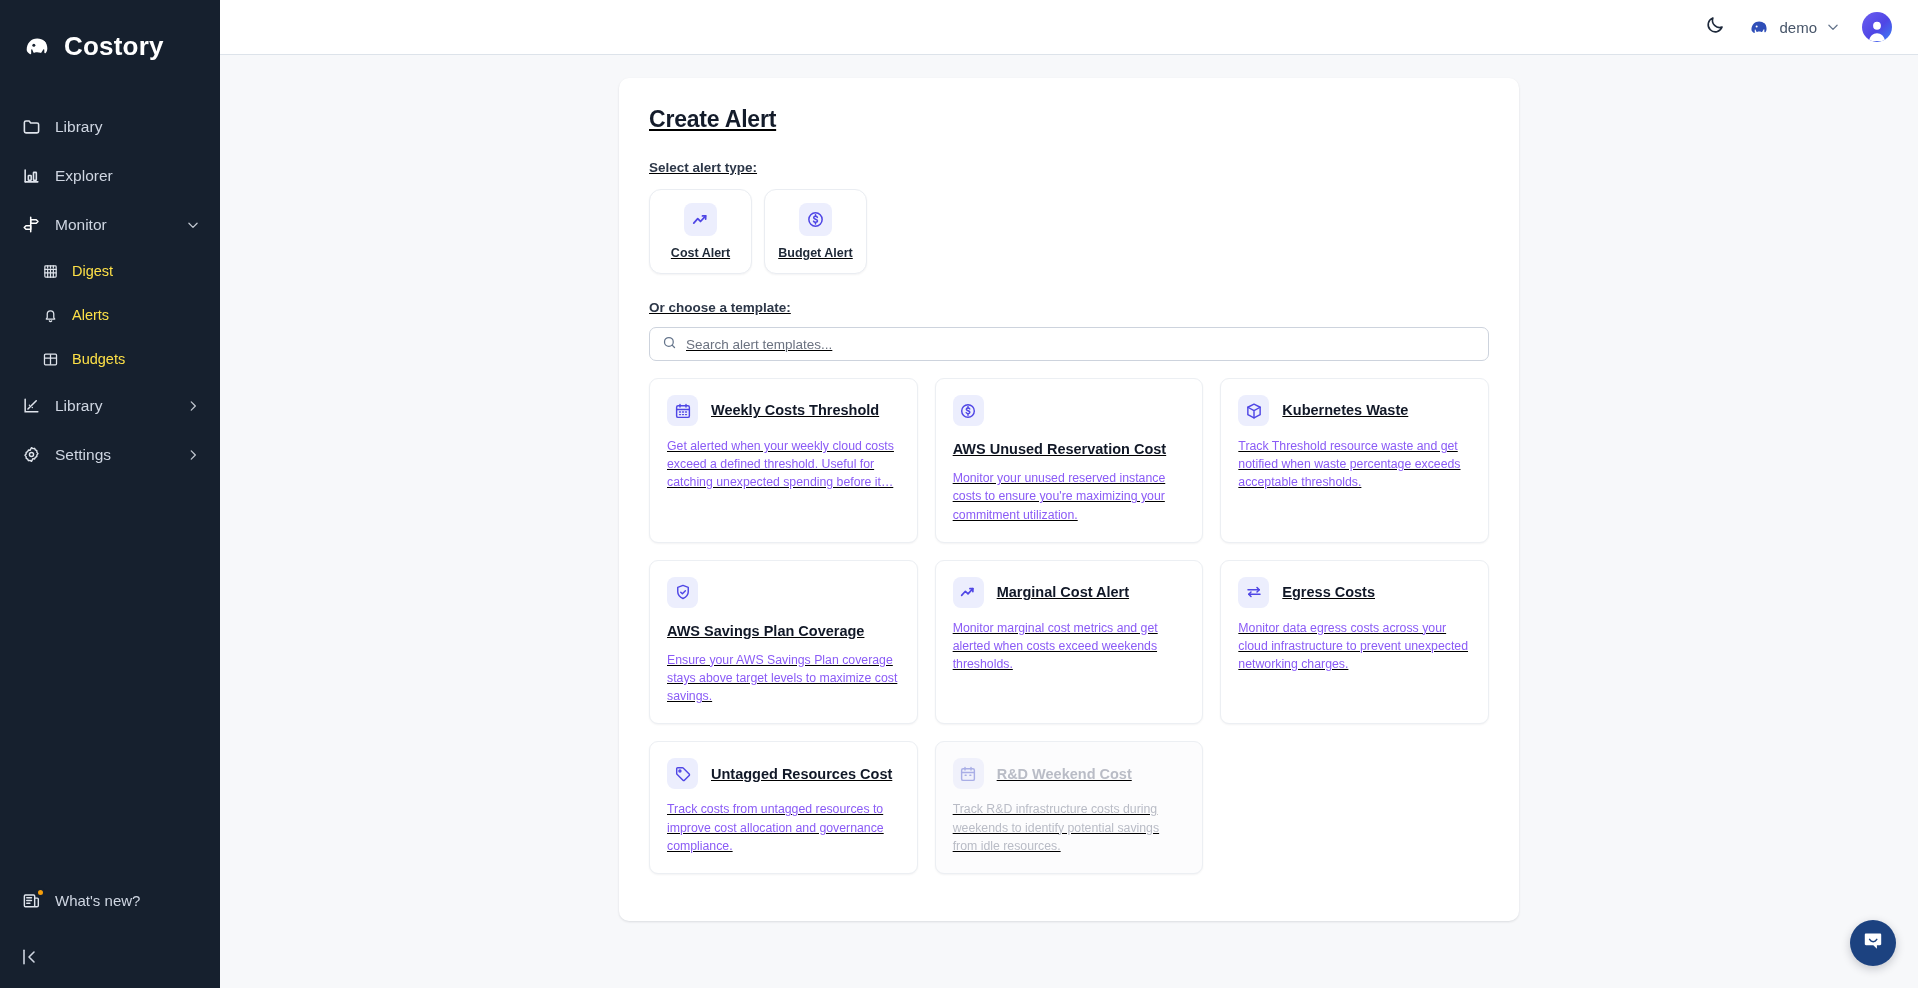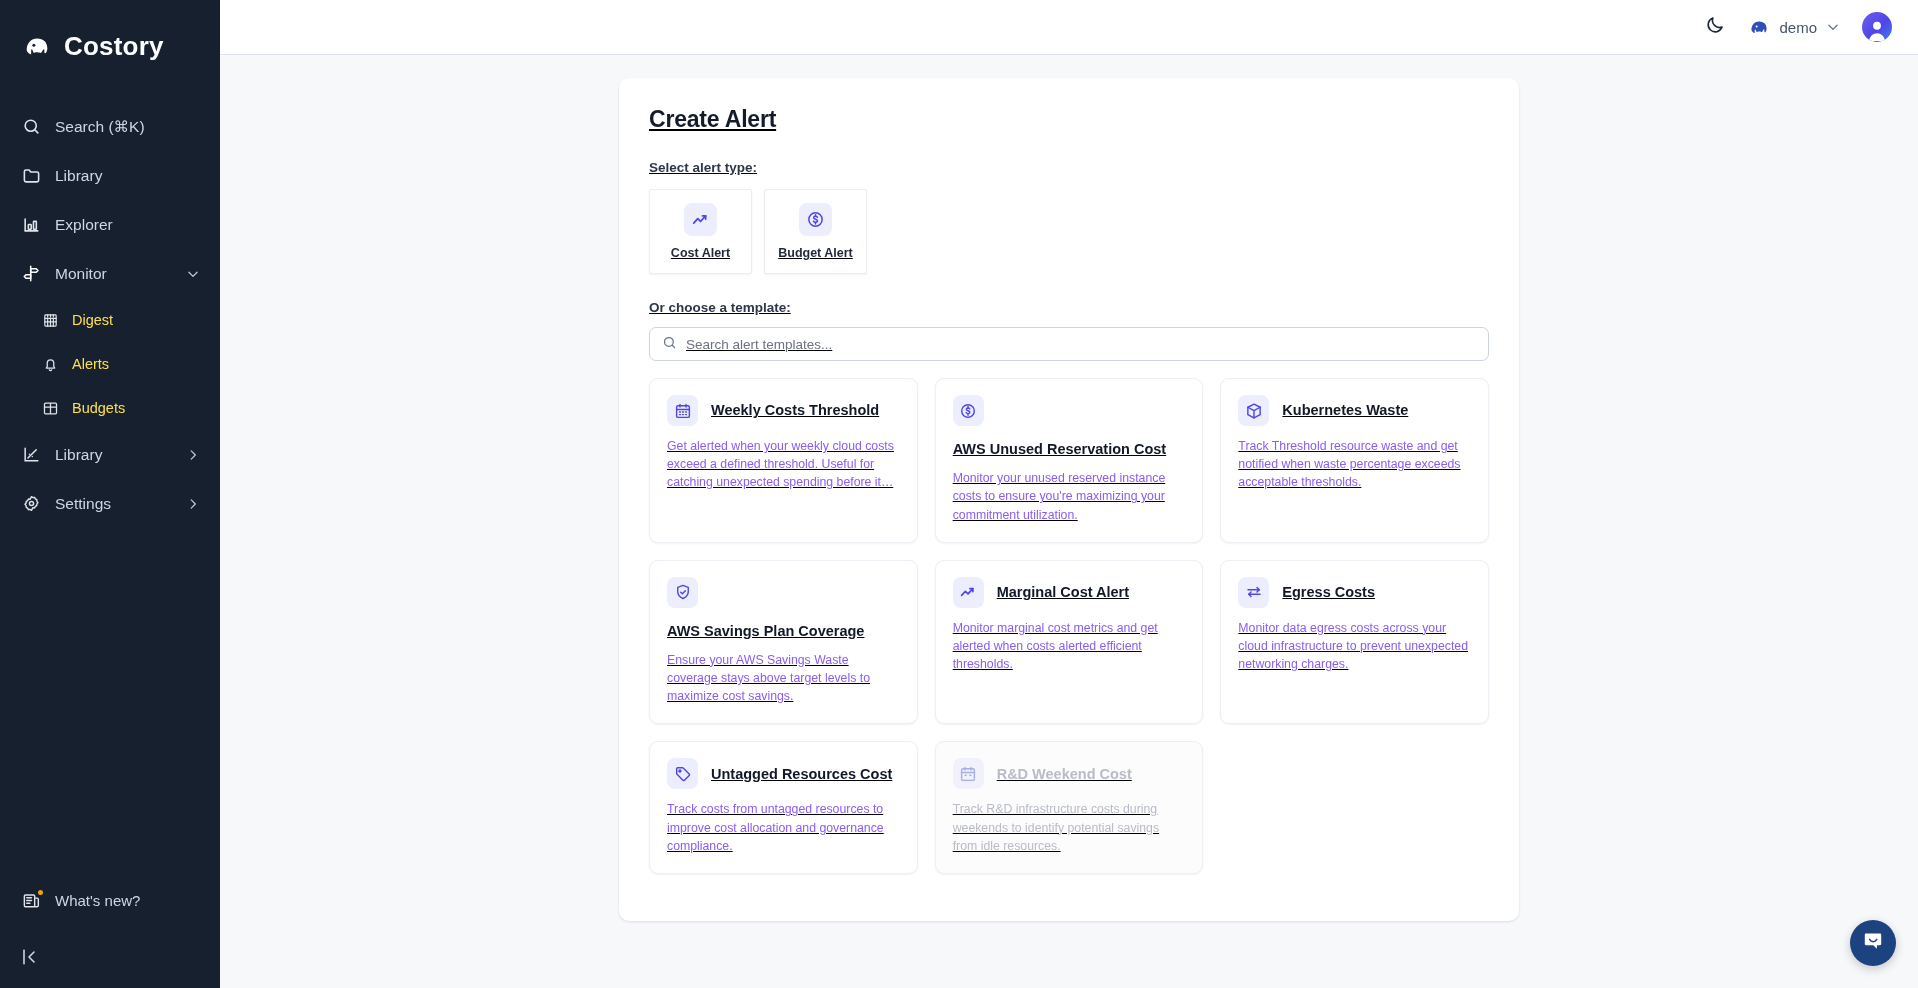--- a/index.html
+++ b/index.html
@@ -90,21 +90,21 @@
   }
 
   .panel-title { font-size: 23px; font-weight: 700; color: #141c2b; letter-spacing: -.2px; }
   .section-label { margin-top: 27px; font-size: 13.5px; font-weight: 700; color: #2d3748; }
 
   .type-row { display: flex; gap: 12px; margin-top: 14px; }
   .type-card {
     width: 103px; height: 85px;
     background: #ffffff;
     border: 1px solid #eaedf2;
-    border-radius: 2px;
+    border-radius: 12px;
     box-shadow: 0 1px 2px rgba(16,24,40,.05);
     display: flex; flex-direction: column; align-items: center; justify-content: center; gap: 10px;
     cursor: pointer;
   }
   .type-icon {
     width: 33px; height: 33px; border-radius: 8px;
     background: #eceefd; color: #4f46e5;
     display: flex; align-items: center; justify-content: center;
   }
   .type-icon svg { width: 19px; height: 19px; }
@@ -180,29 +180,20 @@
           <path d="M5 20c0-7 4.8-12 11.2-12C22.6 8 27 12.2 27 18.4c0 2.2-.6 3.9-1.7 5.1-.5.6-1.5.3-1.5-.5v-3c0-.6-.8-.8-1.1-.3l-2 3.2c-.2.4-.7.6-1.1.4-2-.8-4.2-.9-6.3-.2-.5.2-1 0-1.2-.5L11 19.9c-.3-.6-1.2-.4-1.2.3V24c0 .8-1 1.1-1.5.5C6.3 23 5 21.8 5 20z" fill="#ffffff"></path>
           <circle cx="12.6" cy="15.2" r="1.6" fill="#16202e"></circle>
           <path d="M20.5 11.2c1.8-.5 3.6.5 4.2 2.2.5 1.7-.4 3.5-2.1 4.1" stroke="#ffffff" stroke-width="1.6" stroke-linecap="round"></path>
         </svg>
       </span>
       <span class="brand-name">Costory</span>
     </div>
 
     <nav class="nav">
 
-      <div class="nav-item">
-        <span class="ico">
-          <svg viewBox="0 0 24 24" fill="none" stroke="#dfe4ec" stroke-width="2" stroke-linecap="round">
-            <circle cx="11" cy="11" r="7"></circle>
-              <path d="M20 20l-3.6-3.6"></path>
-          </svg>
-        </span>
-        <span class="label">Search (⌘K)</span>
-      </div>
 
       <div class="nav-item">
         <span class="ico">
           <svg viewBox="0 0 24 24" fill="none" stroke="#dfe4ec" stroke-width="2" stroke-linejoin="round">
             <path d="M3 7a2 2 0 0 1 2-2h4l2 2.5h8a2 2 0 0 1 2 2V18a2 2 0 0 1-2 2H5a2 2 0 0 1-2-2V7z"></path>
           </svg>
         </span>
         <span class="label">Library</span>
       </div>
 
@@ -443,34 +434,34 @@
           <div class="tpl-card stacked tpl-row2">
             <div class="tpl-head">
               <span class="tpl-icon">
                 <svg viewBox="0 0 24 24" fill="none" stroke="#4f46e5" stroke-width="1.9" stroke-linecap="round" stroke-linejoin="round">
                   <path d="M12 3.2l7 2.6v6c0 4-3 7.2-7 8.9-4-1.7-7-4.9-7-8.9v-6z"></path>
                   <path d="M9 12.2l2.2 2.2 4-4.2"></path>
                 </svg>
               </span>
               <div class="tpl-title">AWS Savings Plan Coverage</div>
             </div>
-            <p class="tpl-desc">Ensure your AWS Savings Waste coverage stays above target levels to maximize cost savings.</p>
+            <p class="tpl-desc">Ensure your AWS Savings Plan coverage stays above target levels to maximize cost savings.</p>
           </div>
 
           <div class="tpl-card inline tpl-row2">
             <div class="tpl-head">
               <span class="tpl-icon">
                 <svg viewBox="0 0 24 24" fill="none" stroke="#4f46e5" stroke-width="2.2" stroke-linecap="round" stroke-linejoin="round">
                   <path d="M3.5 16.5l5-5.5 3.5 3.5 6.5-7"></path>
                     <path d="M14.5 7.5h4v4"></path>
                 </svg>
               </span>
               <span class="tpl-title">Marginal Cost Alert</span>
             </div>
-            <p class="tpl-desc">Monitor marginal cost metrics and get alerted when costs alerted efficient thresholds.</p>
+            <p class="tpl-desc">Monitor marginal cost metrics and get alerted when costs exceed weekends thresholds.</p>
           </div>
 
           <div class="tpl-card inline tpl-row2">
             <div class="tpl-head">
               <span class="tpl-icon">
                 <svg viewBox="0 0 24 24" fill="none" stroke="#4f46e5" stroke-width="2" stroke-linecap="round" stroke-linejoin="round">
                   <path d="M4 9h15"></path>
                     <path d="M16 6l3 3-3 3"></path>
                   <path d="M20 15H5"></path>
                     <path d="M8 12l-3 3 3 3"></path>

